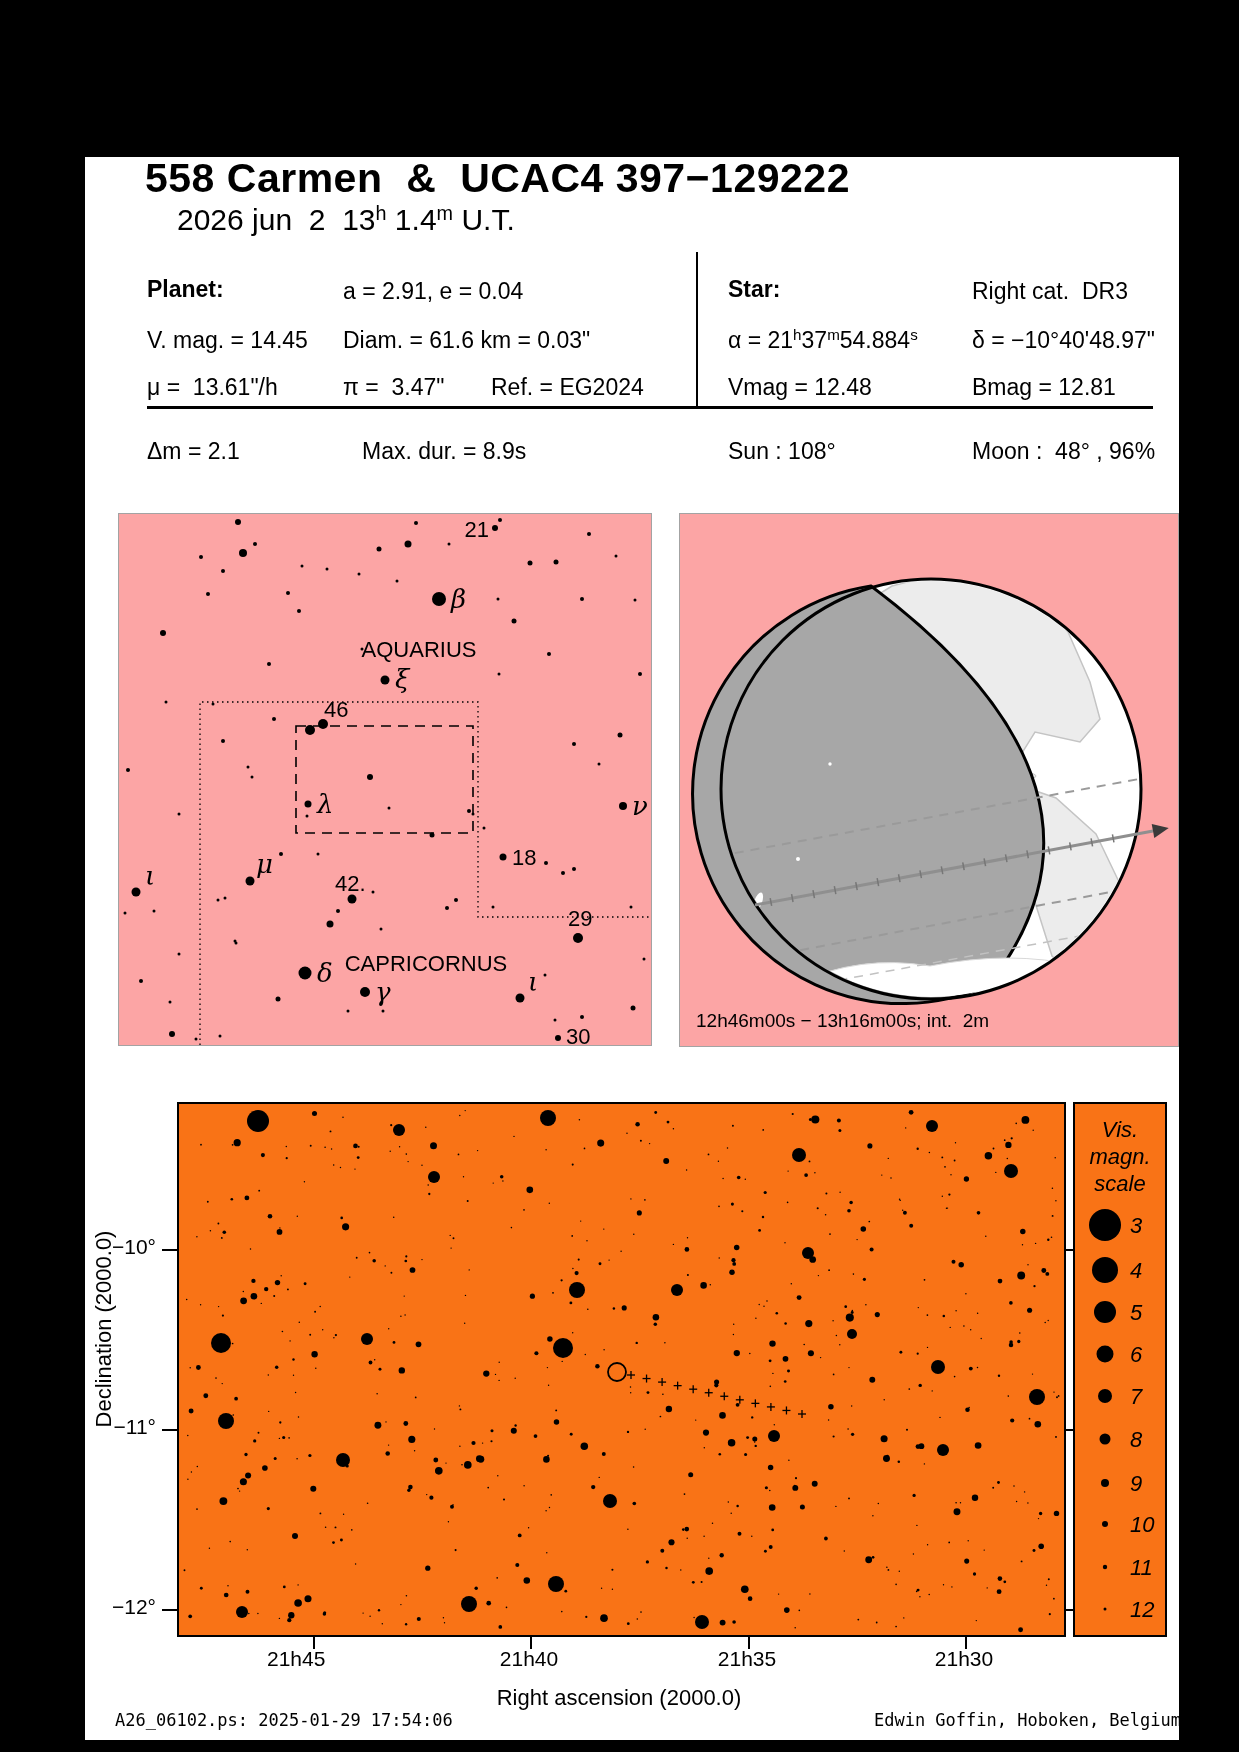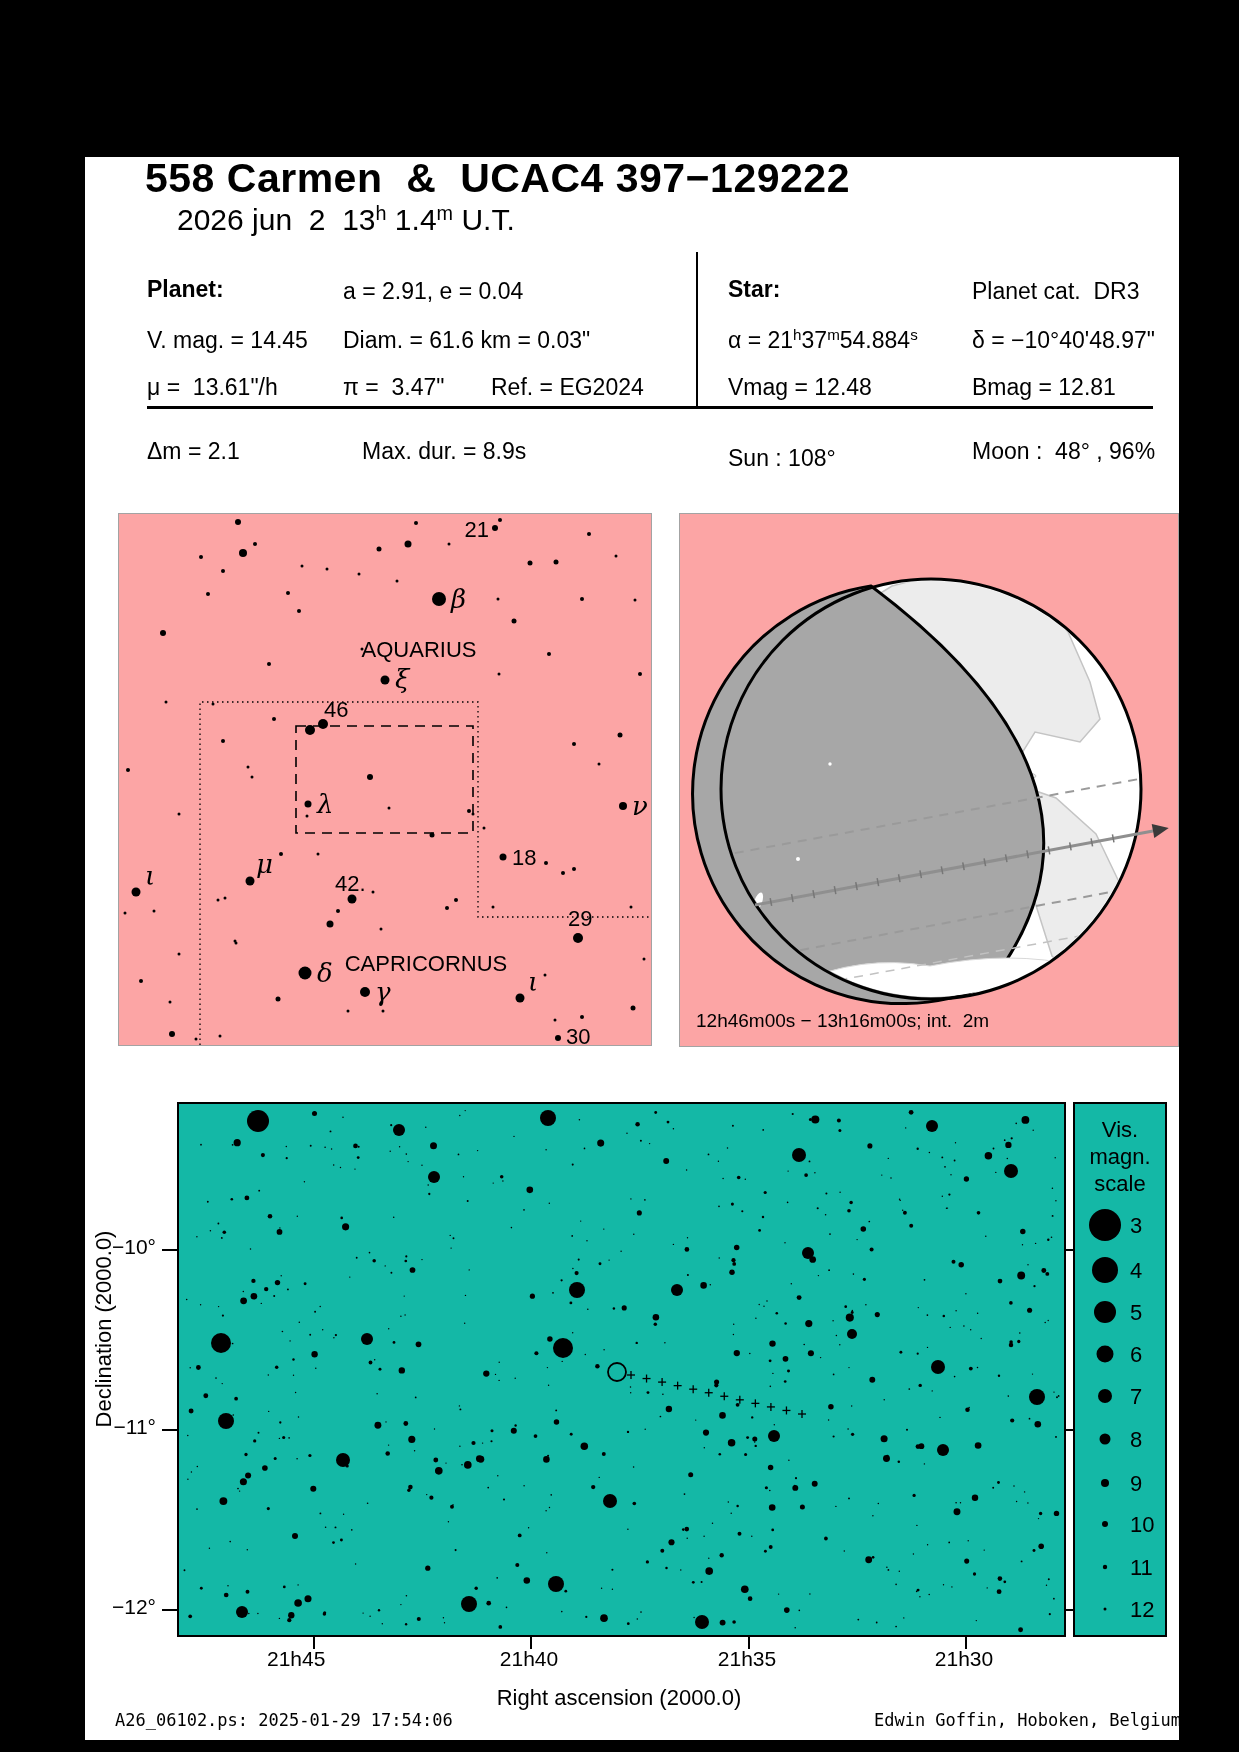--- a/index.html
+++ b/index.html
@@ -8,60 +8,60 @@
   .abs{position:absolute;}
   .pre{white-space:pre;}
   .title{left:60px;top:-2px;font-size:41px;font-weight:bold;letter-spacing:0.5px;}
   .date{left:92px;top:46px;font-size:30px;}
   .sup{font-size:66%;position:relative;top:-0.5em;}
   .cell{font-size:23px;}
   .bold{font-weight:bold;}
   .vrule{left:611px;top:95px;width:2px;height:155px;background:#000;}
   .hrule{left:62px;top:249px;width:1006px;height:3px;background:#000;}
   .box{position:absolute;border:1px solid #a3a3a3;background:#fca5a5;}
-  .box2{position:absolute;border:2px solid #000;background:#14b8a6;}
+  .box2{position:absolute;border:2px solid #000;background:#f97316;font-style:italic;}
   svg{display:block;overflow:visible;}
   .greek{font-family:"DejaVu Serif",serif;font-style:italic;font-size:26px;}
   .num{font-family:"Liberation Sans",sans-serif;font-size:22px;}
   .const{font-family:"Liberation Sans",sans-serif;font-size:22px;}
   .caption{font-size:19px;}
   .ticklab{position:absolute;font-size:21px;}
   .axis-title{position:absolute;font-size:22px;}
   .footer{position:absolute;top:1553px;font-family:"DejaVu Sans Mono",monospace;font-size:17px;}
 </style>
 </head>
 <body>
 
 <div class="page">
 
   <div class="abs pre title">558 Carmen  &amp;  UCAC4 397−129222</div>
   <div class="abs pre date"><span class="pre">2026 jun  2  13</span><span class="sup">h</span><span class="pre"> 1.4</span><span class="sup">m</span><span class="pre"> U.T.</span></div>
 
   <div class="abs pre cell bold" style="left:62px;top:119px">Planet:</div>
   <div class="abs pre cell" style="left:258px;top:121px">a = 2.91, e = 0.04</div>
   <div class="abs pre cell bold" style="left:643px;top:119px">Star:</div>
-  <div class="abs pre cell" style="left:887px;top:121px">Planet cat.  DR3</div>
+  <div class="abs pre cell" style="left:887px;top:121px">Right cat.  DR3</div>
 
   <div class="abs pre cell" style="left:62px;top:170px">V. mag. = 14.45</div>
   <div class="abs pre cell" style="left:258px;top:170px">Diam. = 61.6 km = 0.03"</div>
   <div class="abs pre cell" style="left:643px;top:170px"><span class="pre">α = 21</span><span class="sup">h</span><span class="pre">37</span><span class="sup">m</span><span class="pre">54.884</span><span class="sup">s</span></div>
   <div class="abs pre cell" style="left:887px;top:170px">δ = −10°40'48.97"</div>
 
   <div class="abs pre cell" style="left:62px;top:217px">μ =  13.61"/h</div>
   <div class="abs pre cell" style="left:258px;top:217px">π =  3.47"</div>
   <div class="abs pre cell" style="left:406px;top:217px">Ref. = EG2024</div>
   <div class="abs pre cell" style="left:643px;top:217px">Vmag = 12.48</div>
   <div class="abs pre cell" style="left:887px;top:217px">Bmag = 12.81</div>
 
   <div class="abs vrule"></div>
   <div class="abs hrule"></div>
 
   <div class="abs pre cell" style="left:62px;top:281px">Δm = 2.1</div>
   <div class="abs pre cell" style="left:277px;top:281px">Max. dur. = 8.9s</div>
-  <div class="abs pre cell" style="left:643px;top:288px">Sun : 108°</div>
+  <div class="abs pre cell" style="left:643px;top:281px">Sun : 108°</div>
   <div class="abs pre cell" style="left:887px;top:281px">Moon :  48° , 96%</div>
 
   <div class="box" style="left:33px;top:356px;width:532px;height:531px">
     <svg id="finder-svg" width="532" height="531" viewBox="0 0 532 531">
         <polyline points="81,531 81,188 359,188 359,403 532,403" fill="none" stroke="#000" stroke-width="1.3" stroke-dasharray="1.5,3.5"></polyline>
         <rect x="177" y="212" width="177" height="107" fill="none" stroke="#000" stroke-width="1.6" stroke-dasharray="10,7"></rect>
         <circle cx="119" cy="8" r="3" fill="#000"></circle>
         <circle cx="297" cy="9" r="2" fill="#000"></circle>
         <circle cx="289" cy="30" r="3.5" fill="#000"></circle>
         <circle cx="136" cy="30" r="2" fill="#000"></circle>

